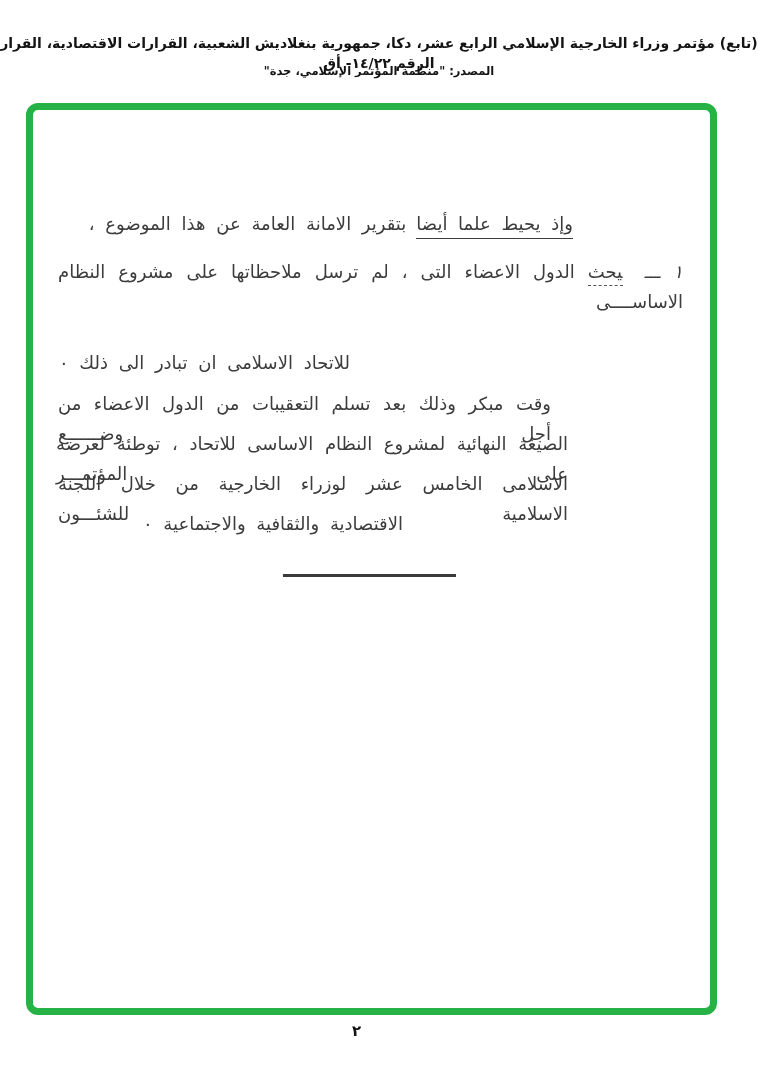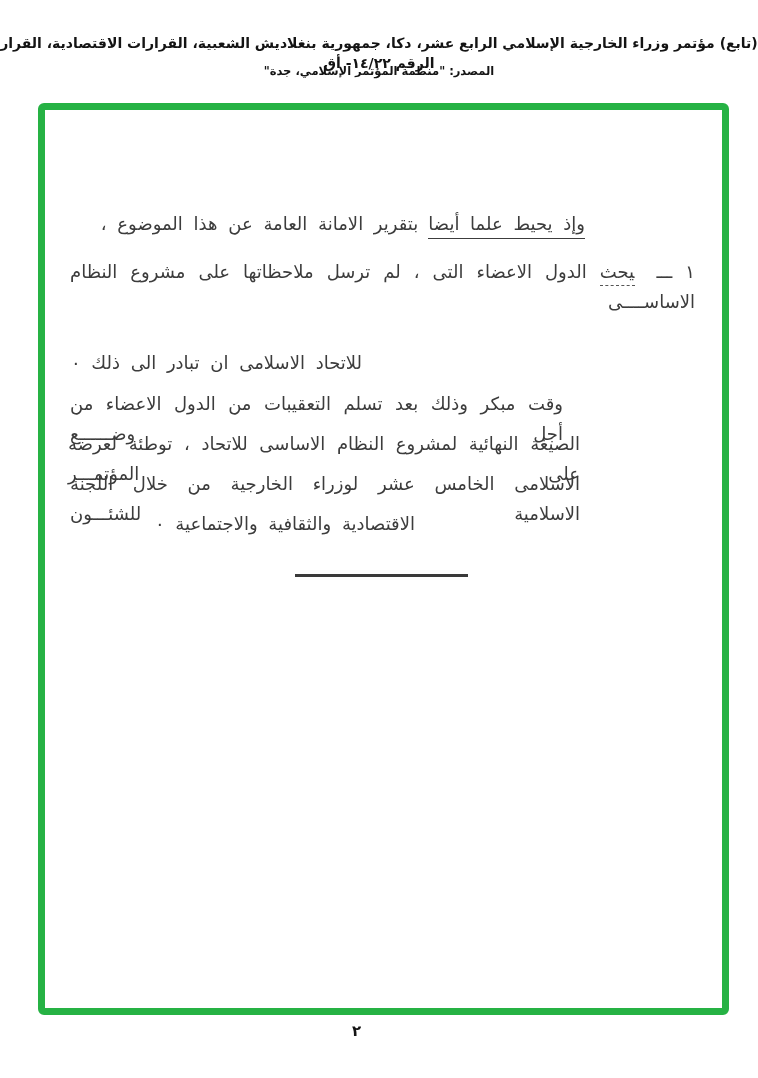--- a/index.html
+++ b/index.html
@@ -13,24 +13,24 @@
   
   .hdr{
     position:absolute;left:0;right:0;
     direction:rtl;text-align:center;
     color:#141414;font-weight:bold;
   }
   .hdr1{top:33px;font-size:14px;line-height:20px;}
   .hdr2{top:62px;font-size:11.5px;line-height:18px;}
   
   .frame{
-    position:absolute;left:38px;top:103px;
+    position:absolute;left:26px;top:103px;
     width:677px;height:898px;
     border:7px solid #26b244;
-    border-radius:6px;
+    border-radius:12px;
     background:transparent;
   }
   
   .line{
     position:absolute;
     direction:rtl;
     color:#3c3c3c;
     font-size:18px;line-height:30px;
     white-space:nowrap;
     word-spacing:5px;
@@ -38,21 +38,21 @@
   .just{
     white-space:normal;
     text-align:justify;
     text-align-last:justify;
   }
   .u-solid{
     border-bottom:1.5px solid #3c3c3c;
     padding-bottom:4px;
     margin-inline-end:10px;
   }
-  .marker{margin-inline-end:22px;}
+  .marker{margin-inline-end:22px;font-style:italic;}
   .kw{
     border-bottom:1.5px dashed #555;
     padding-bottom:3px;
     margin-top:12px;
   }
   .faint{opacity:.55;}
   .pos-heading{top:99px;right:137px;}
   .pos-i1l1{top:147px;left:25px;right:27px;}
   .pos-i1l2{top:190px;right:360px;margin-top:48px;}
   .pos-i2l1{top:237px;left:25px;right:27px;}

